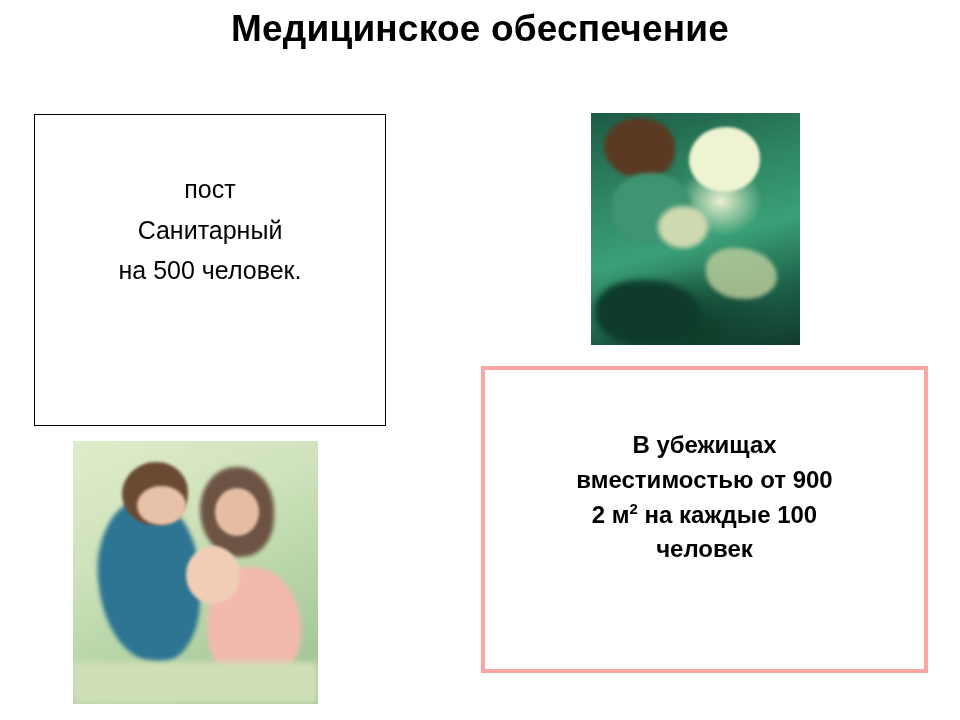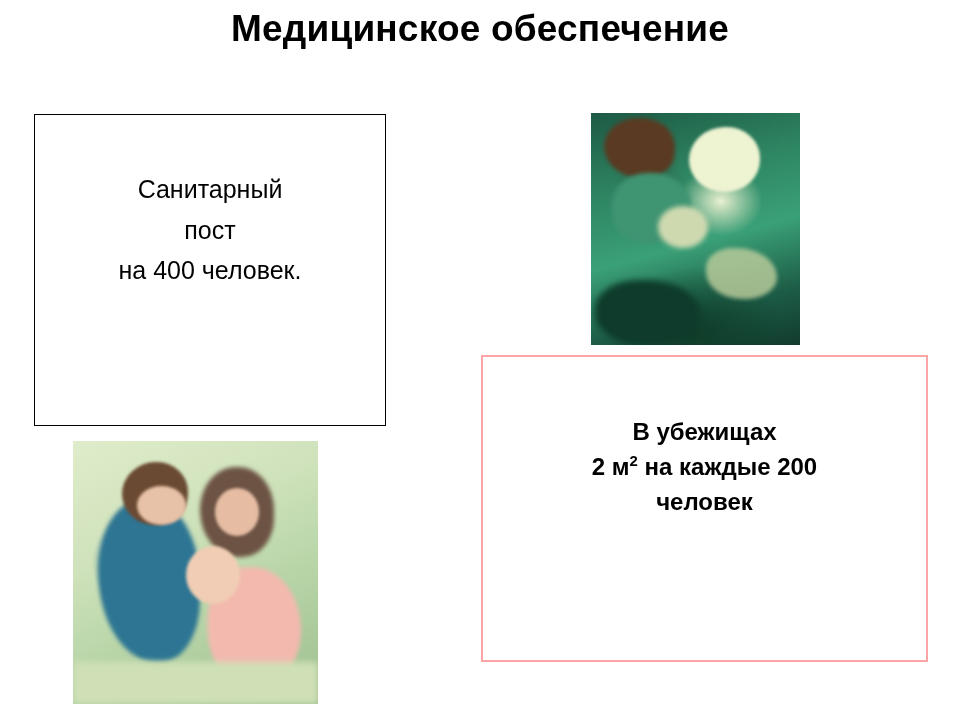--- a/index.html
+++ b/index.html
@@ -56,24 +56,24 @@
   sup {
     font-size: 0.62em;
     vertical-align: super;
     line-height: 0;
   }
 
   
   .box-right {
     position: absolute;
     left: 481px;
-    top: 355px;
+    top: 366px;
     width: 447px;
     height: 307px;
-    border: 2px solid #fca5a5;
+    border: 4px solid #fca5a5;
     box-sizing: border-box;
     background: #ffffff;
   }
   .box-right-inner {
     padding-top: 58px;
     text-align: center;
     font-size: 24px;
     font-weight: bold;
     line-height: 1.45;
     color: #000000;
@@ -250,23 +250,23 @@
 </style>
 </head>
 <body>
 
 <div class="slide">
 
   <div class="slide-title">Медицинское обеспечение</div>
 
   <div class="box-left">
     <div class="box-left-inner">
+      <div>пост</div>
       <div>Санитарный</div>
-      <div>пост</div>
-      <div>на 400 человек.</div>
+      <div>на 500 человек.</div>
     </div>
   </div>
 
   <div class="photo photo-surgery">
     <div class="blob1"></div>
     <div class="blob2"></div>
     <div class="blob3"></div>
     <div class="blob4"></div>
     <div class="blob5"></div>
     <div class="blob6"></div>
@@ -279,18 +279,19 @@
     <div class="d4"></div>
     <div class="d5"></div>
     <div class="d6"></div>
     <div class="d7"></div>
     <div class="d8"></div>
   </div>
 
   <div class="box-right">
     <div class="box-right-inner">
       <div>В убежищах</div>
-      <div><span>2 м</span><sup>2</sup><span> на каждые 200</span></div>
+      <div>вместимостью от 900</div>
+      <div><span>2 м</span><sup>2</sup><span> на каждые 100</span></div>
       <div>человек</div>
     </div>
   </div>
 
 </div>
 
 </body></html>

